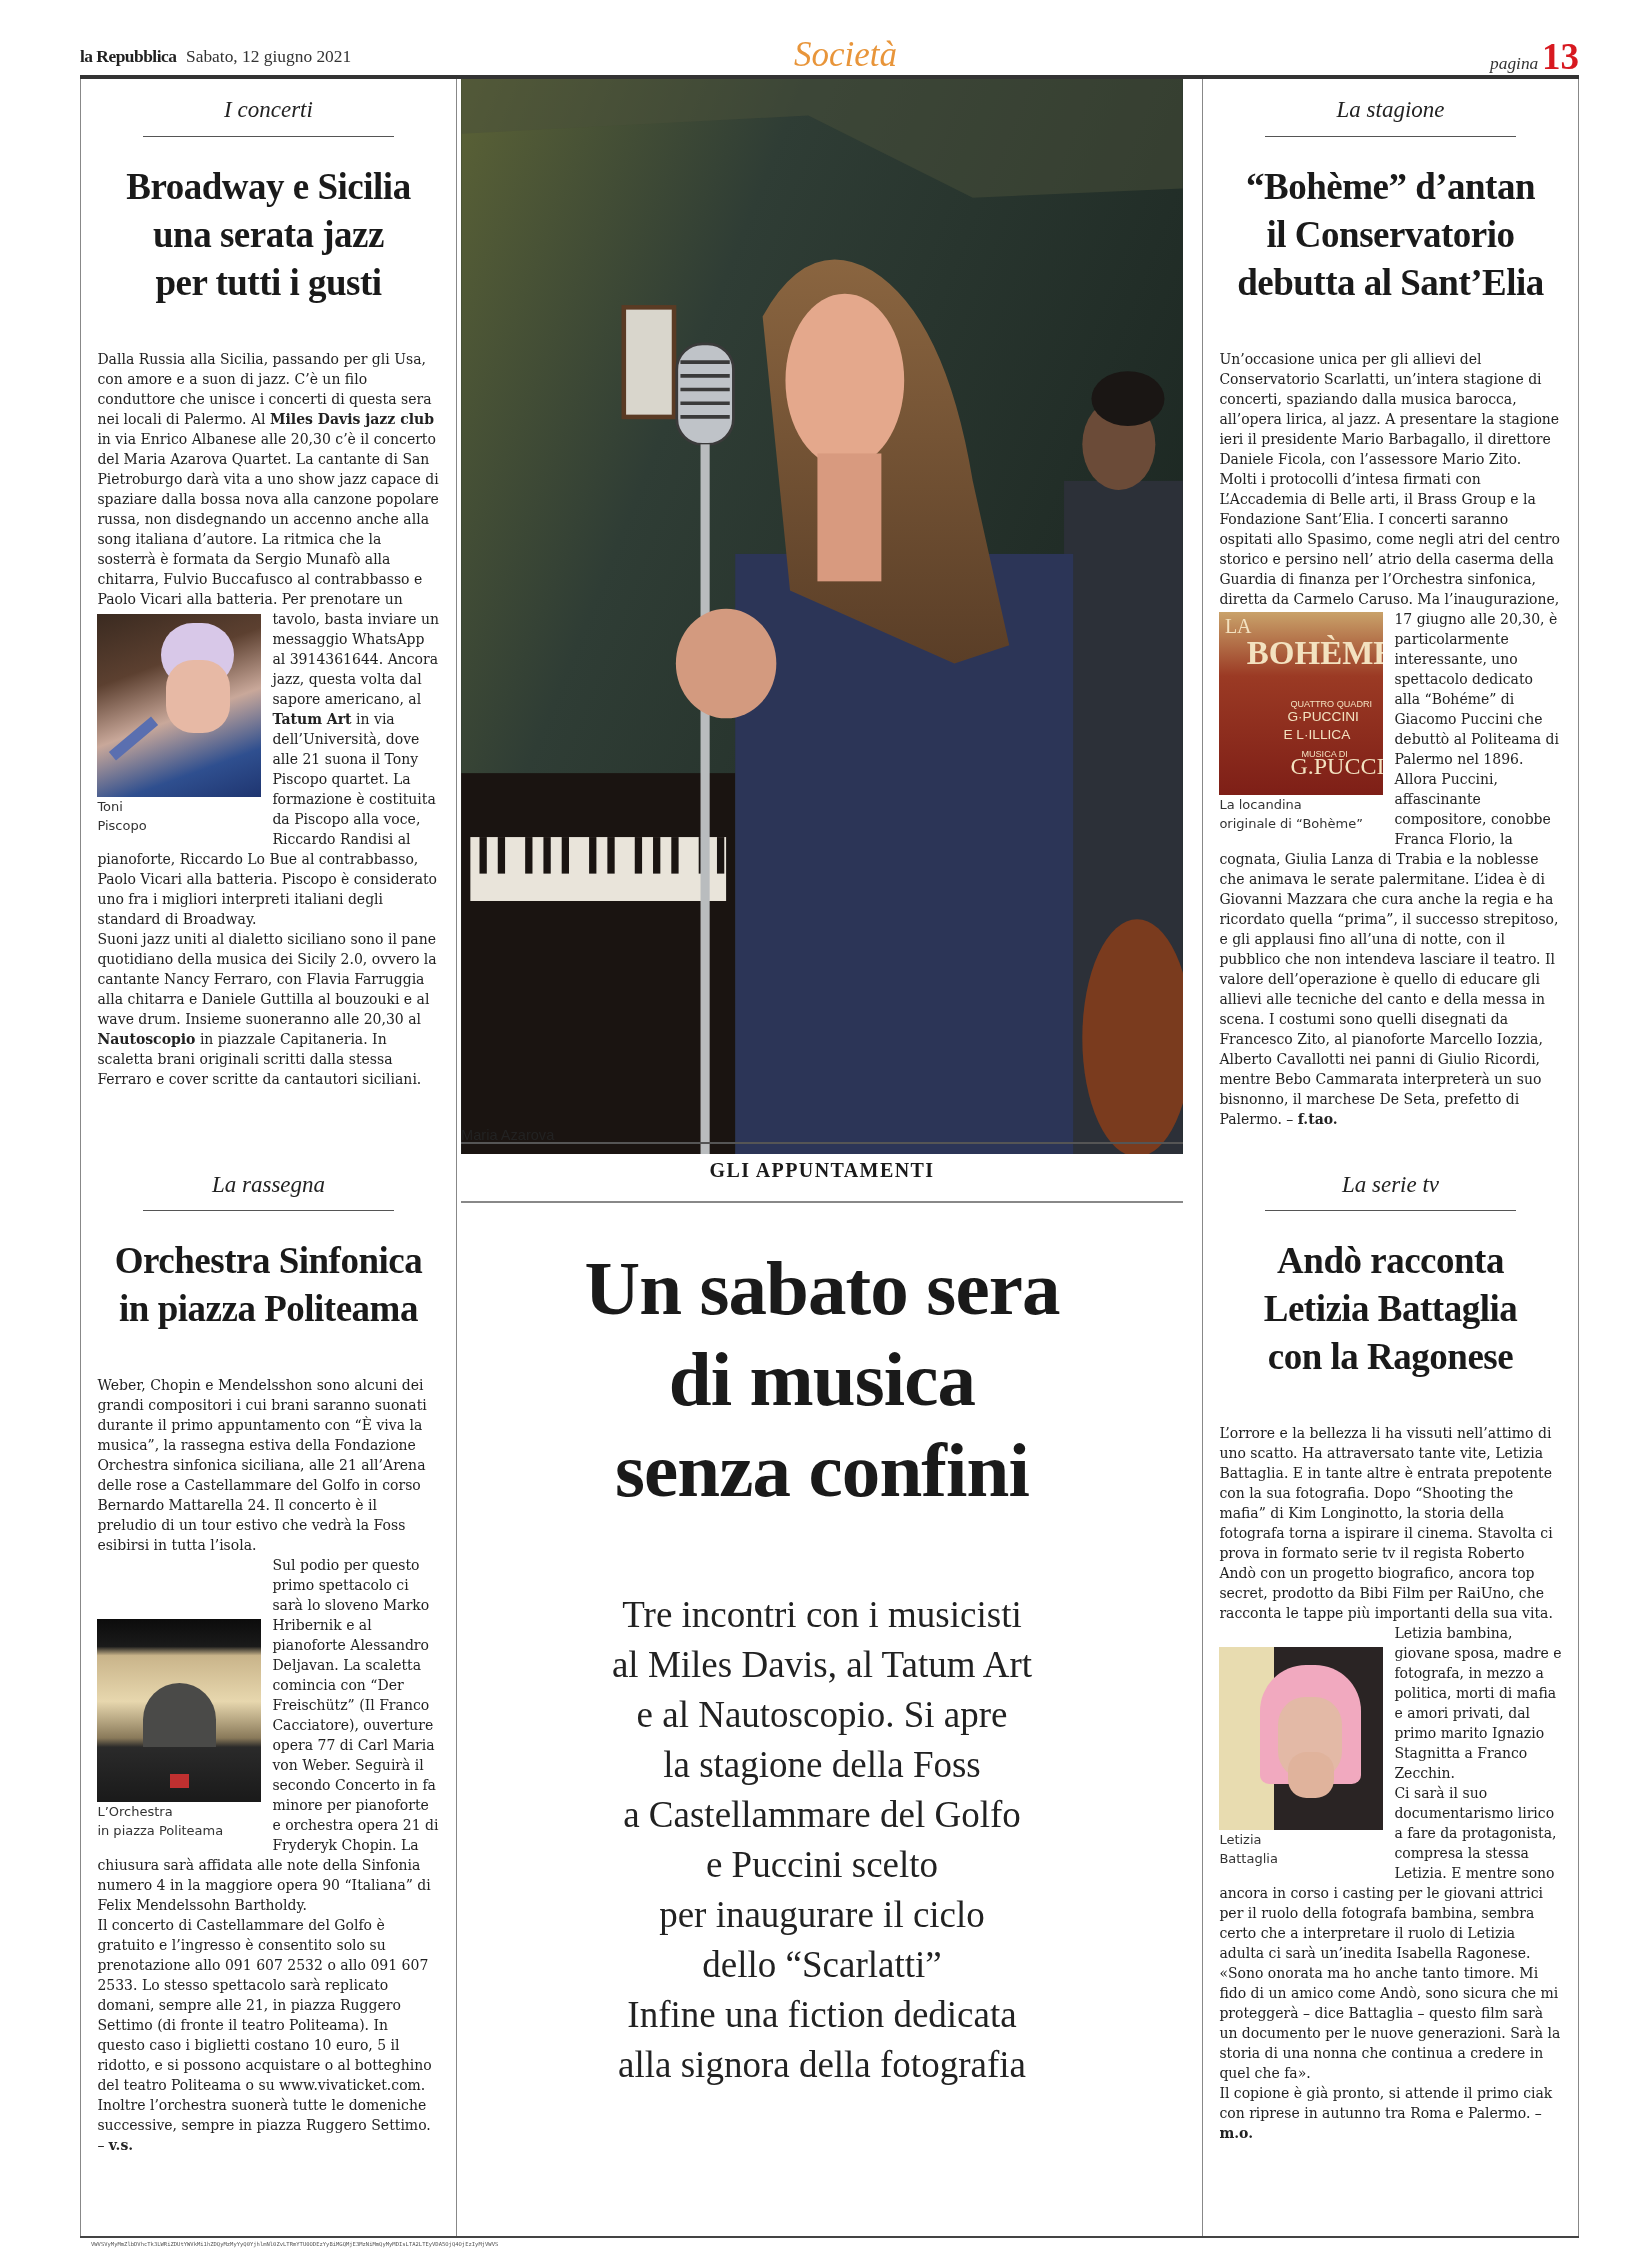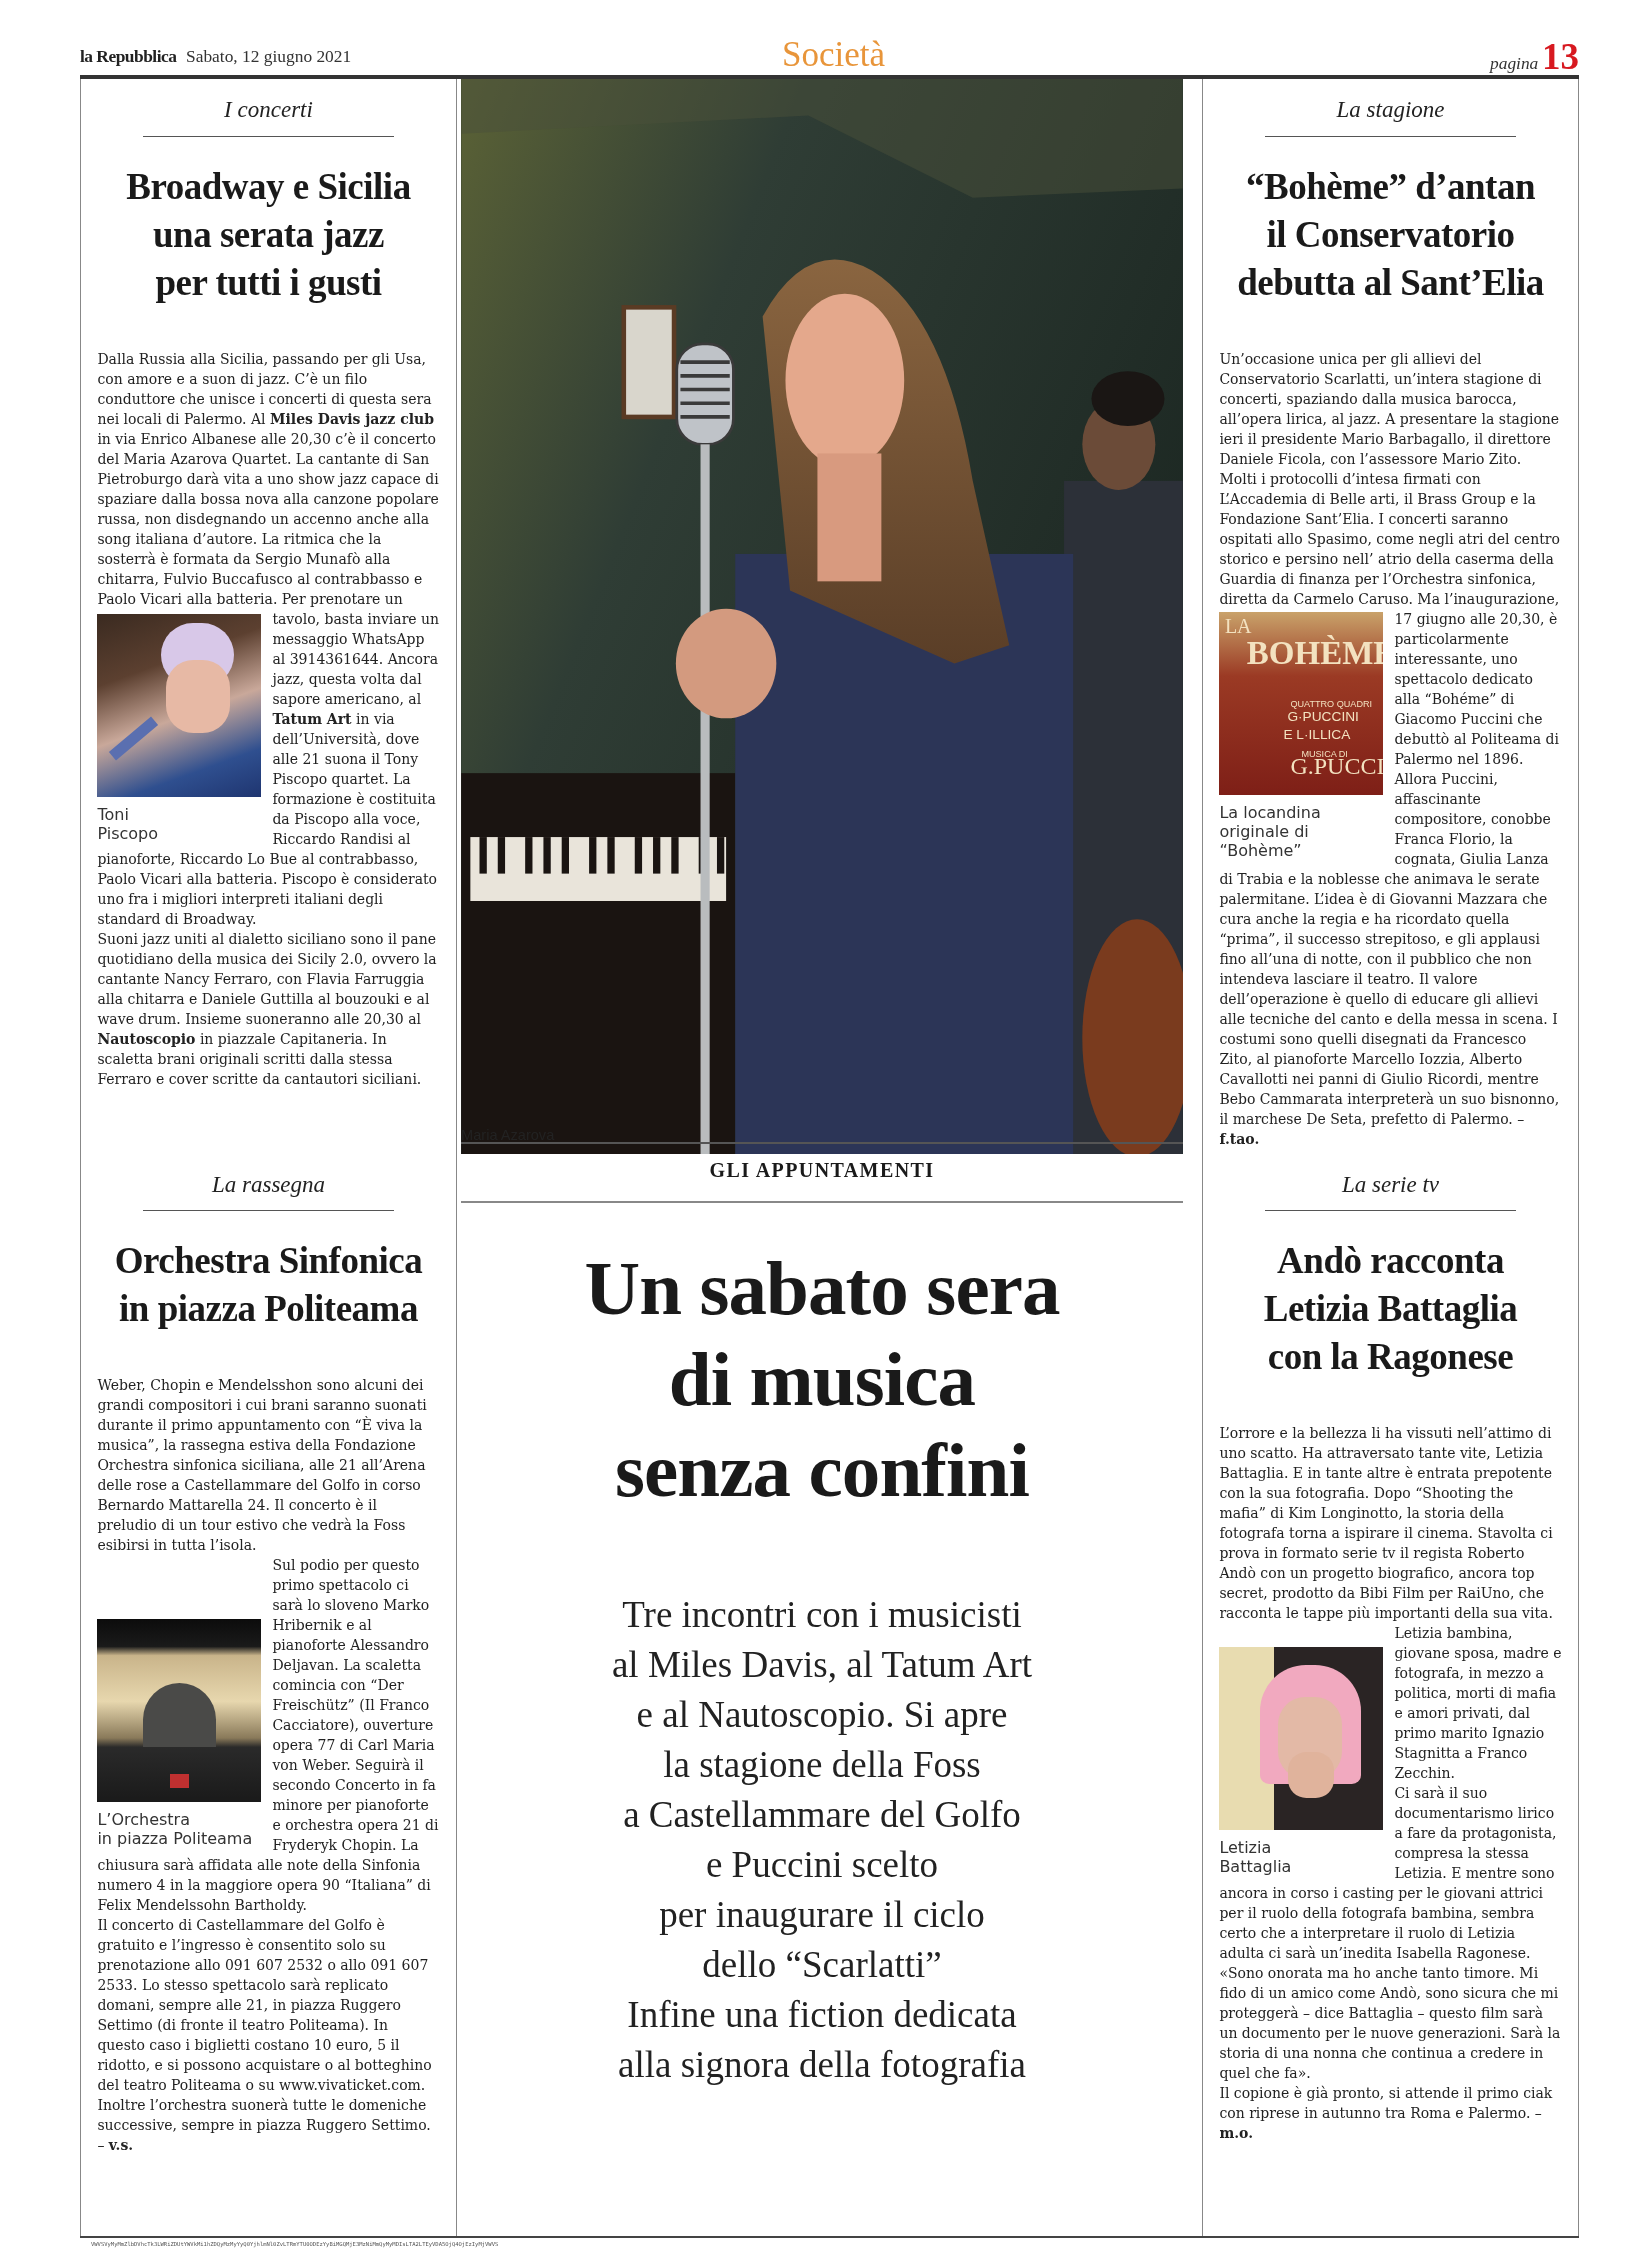--- a/index.html
+++ b/index.html
@@ -1,38 +1,38 @@
 <!DOCTYPE html>
 <html style="font-size:14.6px"><head>
 <meta charset="utf-8">
 <style>
   html,body{margin:0;padding:0;background:#fff;}
   body{width:1645px;height:2261px;position:relative;overflow:hidden;font-family:"DejaVu Serif",serif;color:#222;}
   .masthead{position:absolute;left:80px;top:35px;width:1499px;height:37px;}
   .mh-brand{position:absolute;left:0;top:11px;font-family:"Liberation Serif",serif;font-weight:bold;font-size:17.4px;letter-spacing:-0.5px;color:#222;}
   .mh-date{position:absolute;left:106px;top:11px;font-family:"Liberation Serif",serif;font-size:17.4px;color:#333;}
-  .mh-section{position:absolute;left:4px;width:100%;top:0;text-align:center;font-family:"Liberation Serif",serif;font-size:35px;color:#e8953a;}
+  .mh-section{position:absolute;left:16px;width:100%;top:0;text-align:center;font-family:"Liberation Serif",serif;font-style:italic;font-size:35px;color:#e8953a;}
   .mh-page{position:absolute;right:0;top:0;font-family:"Liberation Serif",serif;}
   .mh-page .lbl{font-style:italic;font-size:17.4px;color:#333;}
   .mh-page .num{font-size:37px;color:#d71920;font-weight:bold;margin-left:3.7px;}
   .topbar{position:absolute;left:80px;top:75px;width:1499px;height:3.7px;background:#333;}
   .bottombar{position:absolute;left:80px;top:2236px;width:1499px;height:1.8px;background:#444;}
   .footer-code{position:absolute;left:91px;top:2241px;font-family:"DejaVu Sans Mono",monospace;font-size:5.5px;color:#555;letter-spacing:0;}
 
   .col-box{position:absolute;border-left:1.8px solid #888;border-right:1.8px solid #888;}
   .col-left{left:80px;width:375px;}
   .col-right{left:1202px;width:375px;}
   .kicker{text-align:center;font-family:"Liberation Serif",serif;font-style:italic;font-size:23px;color:#222;padding-top:18.3px;}
   .kicker-rule{margin:12.8px auto 0;width:251px;height:0.9px;background:#555;}
   .headline{text-align:center;font-family:"Liberation Serif",serif;font-weight:bold;font-size:37px;line-height:48px;color:#1a1a1a;margin-top:25.6px;letter-spacing:-0.5px;}
   .body-text{font-family:"DejaVu Serif",serif;font-size:14px;line-height:20px;color:#222;padding:0 16.4px;margin-top:40px;text-align:left;}
   .body-text b{font-weight:bold;}
   .fig{float:left;width:164px;margin:3.7px 11px 1.8px 0;}
   .fig .ph{width:164px;height:183px;}
-  .fig .cap{font-family:"DejaVu Sans",sans-serif;font-size:16px;line-height:19px;color:#333;margin-top:8px;}
+  .fig .cap{font-family:"DejaVu Sans",sans-serif;font-size:13px;line-height:19px;color:#333;margin-top:0;}
 
   .photo{position:absolute;left:461px;top:79px;width:722px;height:1075px;overflow:hidden;background:#22302b;}
   .photo-caption{position:absolute;left:461px;top:1127px;font-family:"Liberation Sans",sans-serif;font-size:14.6px;color:#222;}
   .center-rule1{position:absolute;left:461px;top:1142px;width:722px;height:1.8px;background:#555;}
   .center-kicker{position:absolute;left:461px;top:1159px;width:722px;text-align:center;font-family:"Liberation Serif",serif;font-weight:bold;font-size:20px;letter-spacing:1.4px;color:#1a1a1a;}
   .center-rule2{position:absolute;left:461px;top:1201px;width:722px;height:1.8px;background:#888;}
   .center-title{position:absolute;left:461px;top:1243px;width:722px;text-align:center;font-family:"Liberation Serif",serif;font-weight:bold;font-size:77px;line-height:91px;color:#1a1a1a;letter-spacing:-0.9px;}
   .center-sub{position:absolute;left:461px;top:1590px;width:722px;text-align:center;font-family:"Liberation Serif",serif;font-size:37px;line-height:50px;color:#222;}
 </style>
 </head>

